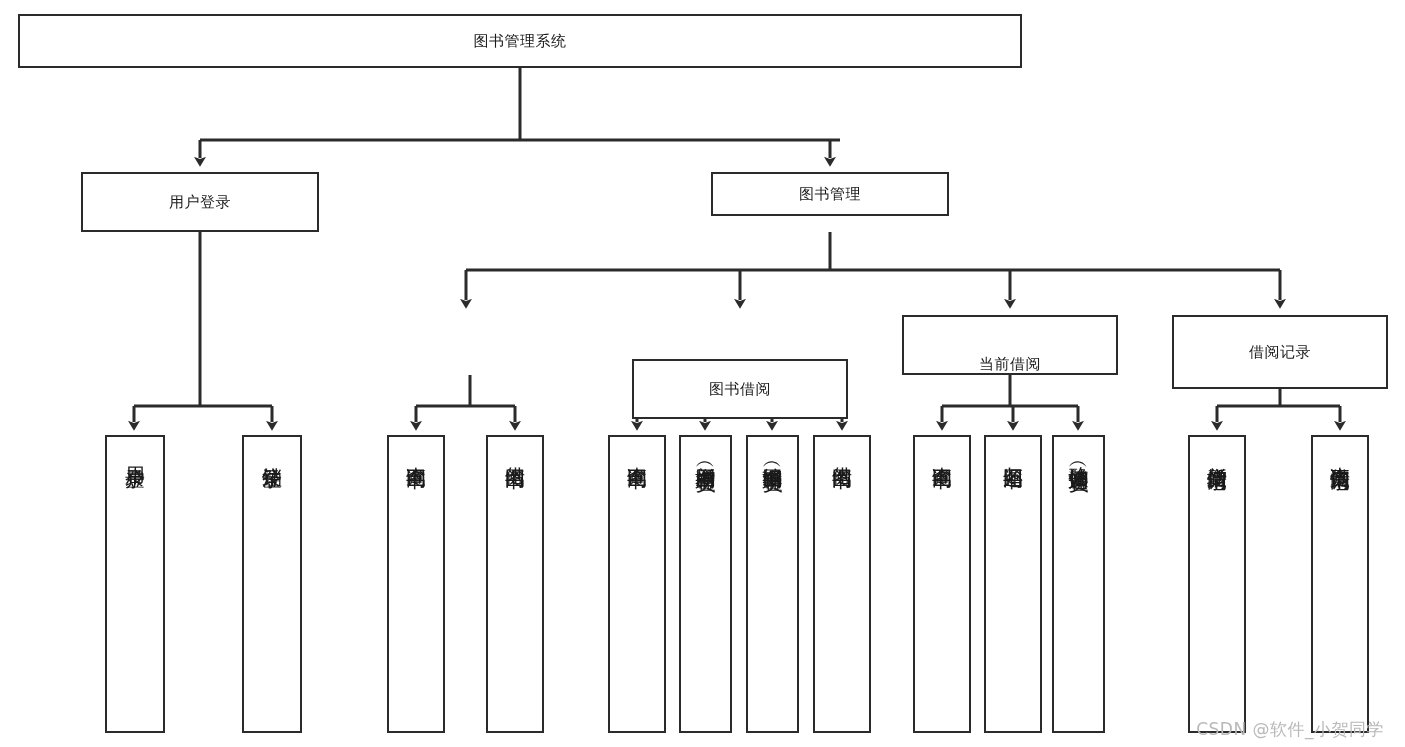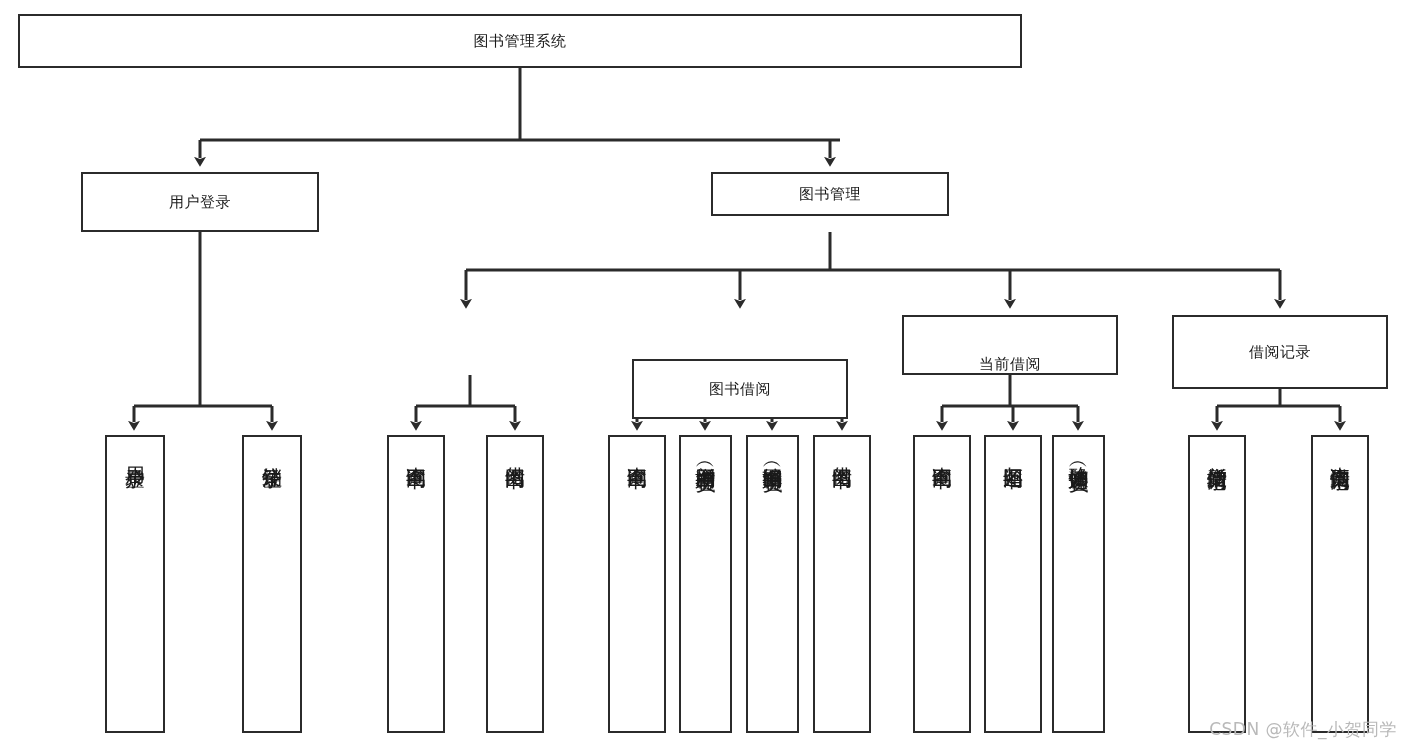--- a/index.html
+++ b/index.html
@@ -55,21 +55,21 @@
   .node-box.vertical .node-label {
     writing-mode: vertical-rl;
     text-orientation: upright;
     font-size: 20px;
     line-height: 1.35;
     letter-spacing: 1px;
     white-space: nowrap;
   }
   .watermark {
     position: absolute;
-    right: 8px;
+    right: 21px;
     bottom: 6px;
     color: #b9b9b9;
     font-size: 17px;
     letter-spacing: 0.5px;
     white-space: nowrap;
     pointer-events: none;
   }
 </style>
 </head>
 <body>

